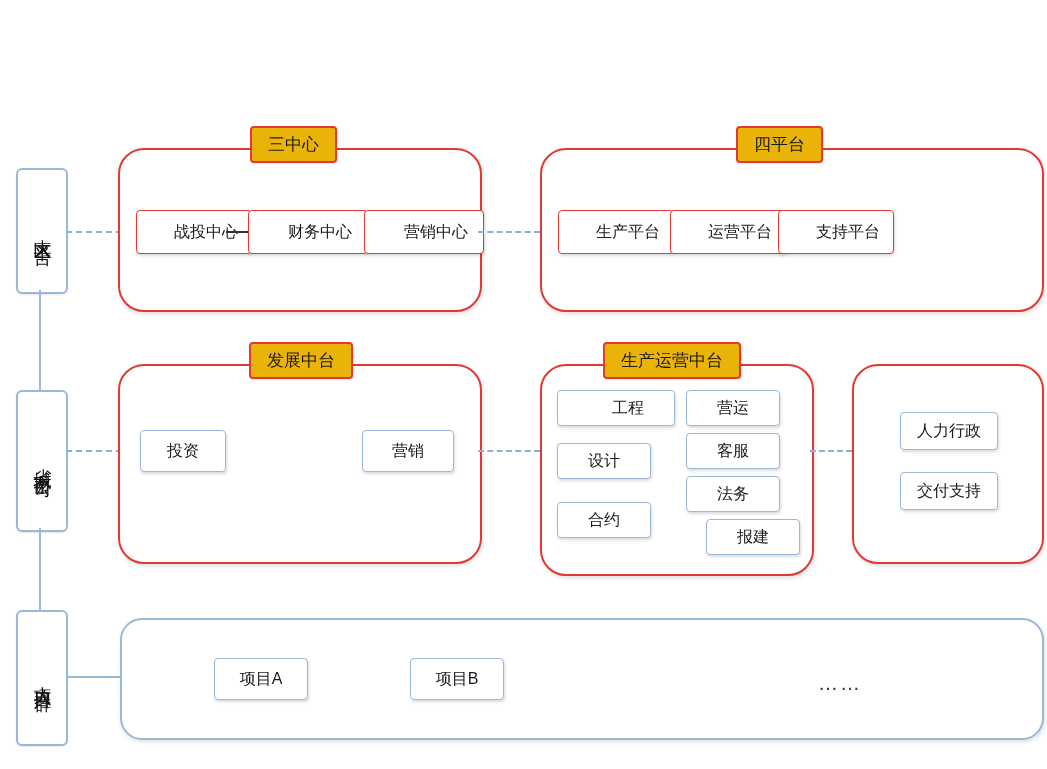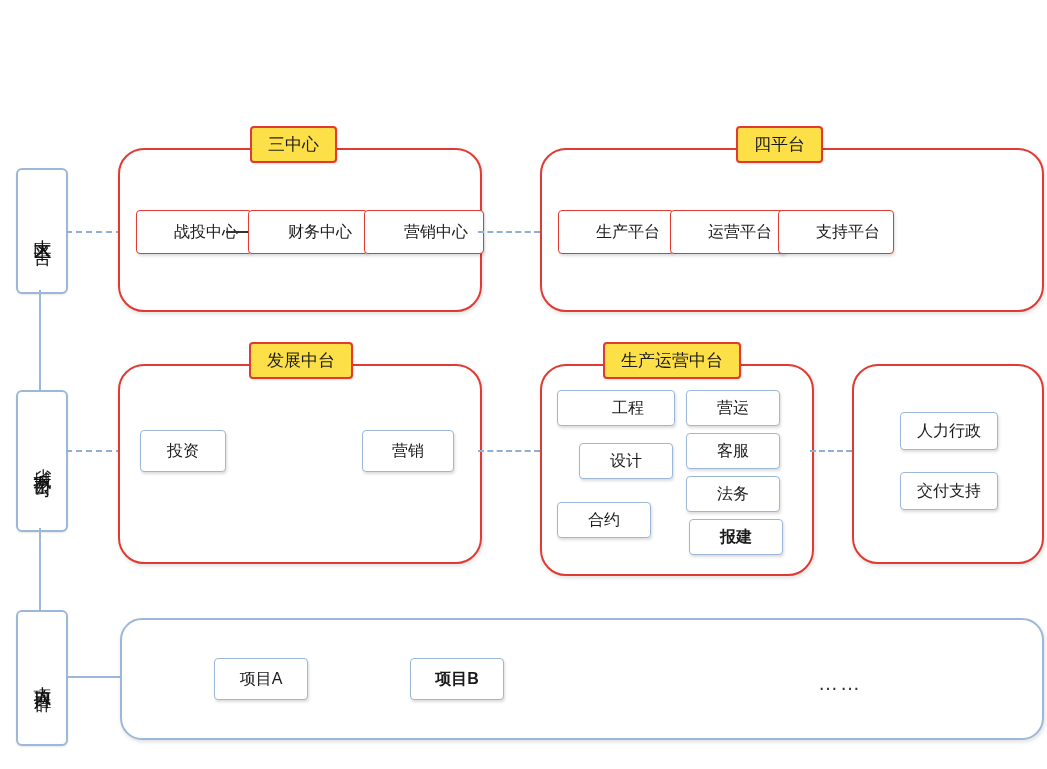--- a/index.html
+++ b/index.html
@@ -83,21 +83,21 @@
     box-shadow: 1px 2px 4px rgba(0,0,0,0.13);
   }
   .group.blue {
     border: 2px solid #9cb8d8;
     border-radius: 22px;
   }
   
   .group-label {
     position: absolute;
     border: 2px solid #e03a32;
-    background: #fde047;
+    background: #eab308;
     border-radius: 4px;
     font-size: 17px;
     padding: 5px 16px;
     white-space: nowrap;
     box-shadow: 1px 1px 2px rgba(0,0,0,0.12);
     z-index: 5;
   }
 
   
   .node {
@@ -172,38 +172,38 @@
   <div class="node blue" style="left:140px; top:430px; width:84px; height:40px;">投资</div>
   <div class="node blue" style="left:362px; top:430px; width:90px; height:40px;">营销</div>
 
   <div class="dash-h" style="left:478px; top:450px; width:62px;"></div>
 
   <div class="group" style="left:540px; top:364px; width:270px; height:208px;">
   </div>
   <div class="group-label" style="left:603px; top:342px;">生产运营中台</div>
 
   <div class="node blue" style="left:557px; top:390px; width:92px; height:34px;padding-left:24px;">工程</div>
-  <div class="node blue" style="left:557px; top:443px; width:92px; height:34px;margin-left:22px;">设计</div>
+  <div class="node blue" style="left:557px; top:443px; width:92px; height:34px;">设计</div>
   <div class="node blue" style="left:557px; top:502px; width:92px; height:34px;">合约</div>
 
   <div class="node blue" style="left:686px; top:390px; width:92px; height:34px;">营运</div>
   <div class="node blue" style="left:686px; top:433px; width:92px; height:34px;">客服</div>
   <div class="node blue" style="left:686px; top:476px; width:92px; height:34px;">法务</div>
-  <div class="node blue" style="left:689px; top:519px; width:92px; height:34px;font-weight:bold;">报建</div>
+  <div class="node blue" style="left:706px; top:519px; width:92px; height:34px;">报建</div>
 
   <div class="dash-h" style="left:810px; top:450px; width:42px;"></div>
 
   <div class="group" style="left:852px; top:364px; width:188px; height:196px;">
   </div>
 
   <div class="node blue" style="left:900px; top:412px; width:96px; height:36px;">人力行政</div>
   <div class="node blue" style="left:900px; top:472px; width:96px; height:36px;">交付支持</div>
 
   <div class="solid-h" style="left:66px; top:676px; width:56px;"></div>
 
   <div class="group blue" style="left:120px; top:618px; width:920px; height:118px;">
   </div>
 
   <div class="node blue" style="left:214px; top:658px; width:92px; height:40px;">项目A</div>
-  <div class="node blue" style="left:410px; top:658px; width:92px; height:40px;font-weight:bold;">项目B</div>
+  <div class="node blue" style="left:410px; top:658px; width:92px; height:40px;">项目B</div>
   <div class="ellipsis" style="left:818px; top:672px;">……</div>
 
 </div>
 
 </body></html>

